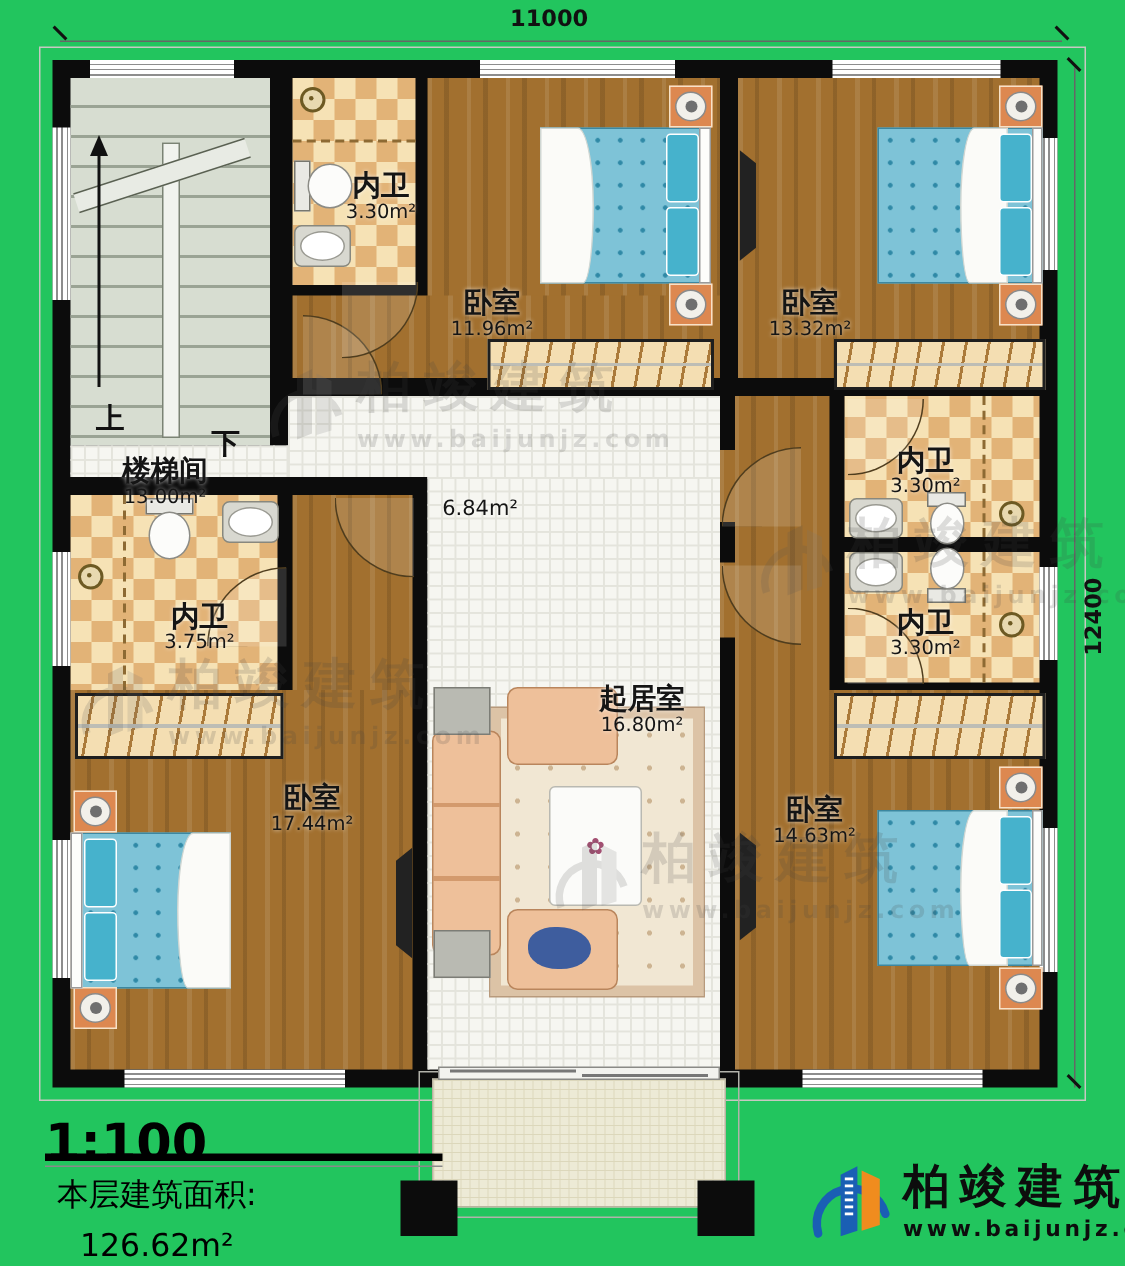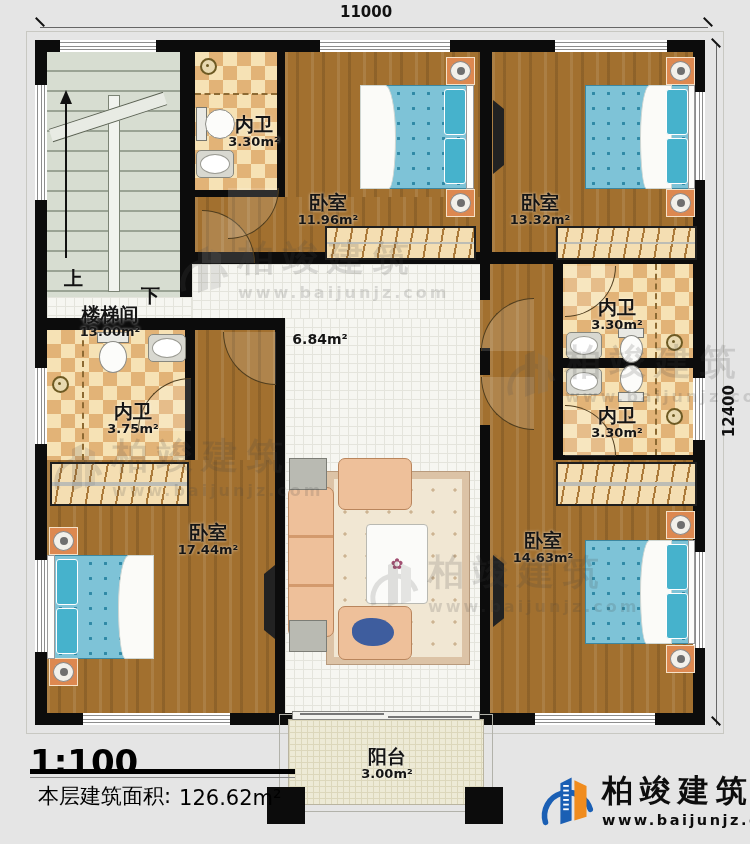--- a/index.html
+++ b/index.html
@@ -1,16 +1,16 @@
 <!DOCTYPE html>
 <html><head>
 <meta charset="utf-8">
 <style>
   html,body{margin:0;padding:0;background:#fff;}
-  .page{position:relative;width:750px;height:844px;background:#e5e5e5;overflow:hidden;
+  .page{position:relative;width:750px;height:844px;background:#22c55e;overflow:hidden;
         font-family:"DejaVu Sans","Liberation Sans",sans-serif;color:#111;}
   .abs{position:absolute;}
 
   
   .wallbase{background:#0c0c0c;}
   .wall{background:#0c0c0c;}
   .wood{background:#a2702f;
         background-image:repeating-linear-gradient(90deg,rgba(255,255,255,.10) 0 3px,rgba(0,0,0,0) 3px 11px,rgba(0,0,0,.12) 11px 14px,rgba(0,0,0,0) 14px 26px);}
   .tile{background:#f6f6f1;
         background-image:linear-gradient(#e4e4dc 1px,transparent 1px),linear-gradient(90deg,#e4e4dc 1px,transparent 1px);
@@ -30,21 +30,21 @@
   .door{position:absolute;border:1.6px solid #4f3d1e;background:rgba(255,255,255,.14);z-index:4;}
   .door-ne{border-left:none;border-bottom:none;border-radius:0 100% 0 0;}
   .door-nw{border-right:none;border-bottom:none;border-radius:100% 0 0 0;}
   .door-se{border-left:none;border-top:none;border-radius:0 0 100% 0;}
   .door-sw{border-right:none;border-top:none;border-radius:0 0 0 100%;}
 
   
   .room-label{position:absolute;display:flex;flex-direction:column;align-items:center;justify-content:center;
       z-index:6;text-align:center;color:#151515;}
   .room-name{font-weight:bold;font-size:19px;line-height:1.1;text-shadow:0 0 3px rgba(255,255,255,.75);}
-  .room-area{font-weight:bold;font-size:13px;line-height:1.15;text-shadow:0 0 3px rgba(255,255,255,.75);}
+  .room-area{font-weight:normal;font-size:13px;line-height:1.15;text-shadow:0 0 3px rgba(255,255,255,.75);}
   .stair-dir{position:absolute;z-index:6;font-weight:bold;font-size:19px;color:#111;}
 
   
   .bed{position:absolute;background:#7ec3d7;border:1px solid #3c87a0;z-index:3;
        background-image:radial-gradient(circle,#2f89a6 1.4px,transparent 1.6px);background-size:15px 15px;}
   .pillow{position:absolute;background:#46b2cc;border:1.5px solid #ffffff;border-radius:3px;z-index:4;}
   .headboard{position:absolute;background:#fdfdfb;border:1px solid #9a9a9a;z-index:4;}
   .sheet{position:absolute;background:#fbfbf8;border:1px solid #cfd6d2;z-index:3;}
   .nstand{position:absolute;background:#dd8850;border:1px solid #f7e2c8;z-index:3;}
   .nstand::after{content:"";position:absolute;inset:3px;background:#f2f0ea;border:1px solid #8a8a8a;border-radius:50%;}
@@ -86,21 +86,21 @@
   .wm{position:absolute;display:flex;align-items:center;gap:8px;opacity:.17;z-index:7;color:#444;pointer-events:none;}
   .wm-brand{font-weight:bold;font-size:36px;letter-spacing:9px;white-space:nowrap;}
   .wm-url{font-weight:bold;font-size:16px;letter-spacing:3px;white-space:nowrap;}
 
   
   .tb-row{position:absolute;left:30px;top:718px;display:flex;align-items:baseline;gap:14px;z-index:8;}
   .tb-title{font-weight:bold;font-size:41px;letter-spacing:2px;color:#000;}
   .tb-scale{font-weight:bold;font-size:34px;color:#000;margin-top:24px;}
   .tb-ul1{position:absolute;left:30px;top:769px;width:265px;height:5px;background:#000;z-index:8;}
   .tb-ul2{position:absolute;left:30px;top:777px;width:265px;height:1px;background:#8a8a8a;z-index:8;}
-  .tb-line{position:absolute;left:38px;display:flex;gap:8px;align-items:flex-end;z-index:8;font-size:21px;color:#000;}
+  .tb-line{position:absolute;left:38px;display:flex;gap:8px;align-items:center;z-index:8;font-size:21px;color:#000;flex-direction:column;}
 
   
   .logo{position:absolute;left:538px;top:768px;display:flex;align-items:center;gap:8px;z-index:8;}
   .logo-col{display:flex;flex-direction:column;}
   .logo-brand{font-weight:bold;font-size:31px;letter-spacing:7px;color:#0d0d0d;white-space:nowrap;}
   .logo-url{font-weight:bold;font-size:14.5px;letter-spacing:2.5px;color:#0d0d0d;white-space:nowrap;}
 
   .rail{position:absolute;border:1px solid #b2b2aa;z-index:0;background:transparent;}
   .slider{position:absolute;background:#f3f3ef;border:1px solid #8a8a86;z-index:3;}
   .slider::after{content:"";position:absolute;left:4%;top:1px;width:45%;height:2px;background:#777;}
@@ -284,31 +284,31 @@
     <span class="room-area">3.30m²</span>
   </div>
   <div class="room-label" style="left:572px;top:402px;width:90px;height:42px;">
     <span class="room-name">内卫</span>
     <span class="room-area">3.30m²</span>
   </div>
   <div class="room-label" style="left:88px;top:398px;width:90px;height:42px;">
     <span class="room-name">内卫</span>
     <span class="room-area">3.75m²</span>
   </div>
+  <div class="room-label" style="left:378px;top:452px;width:100px;height:44px;">
+    <span class="room-name">起居室</span>
+    <span class="room-area">16.80m²</span>
+  </div>
   <div class="room-label" style="left:158px;top:518px;width:100px;height:44px;">
     <span class="room-name">卧室</span>
     <span class="room-area">17.44m²</span>
   </div>
   <div class="room-label" style="left:493px;top:526px;width:100px;height:44px;">
     <span class="room-name">卧室</span>
     <span class="room-area">14.63m²</span>
-  </div>
-  <div class="room-label" style="left:335px;top:744px;width:104px;height:40px;">
-    <span class="room-name">阳台</span>
-    <span class="room-area">3.00m²</span>
   </div>
 
   <div class="wm" style="left:178px;top:234px;">
     <svg width="52" height="62" viewBox="0 0 52 62">
       <path d="M6 54 A22 22 0 1 1 48 40" fill="none" stroke="#555" stroke-width="5"></path>
       <polygon points="20,14 30,9 30,52 20,56" fill="#555"></polygon>
       <polygon points="33,12 43,17 43,50 33,53" fill="#777"></polygon>
     </svg>
     <div class="logo-col">
       <span class="wm-brand">柏竣建筑</span>

